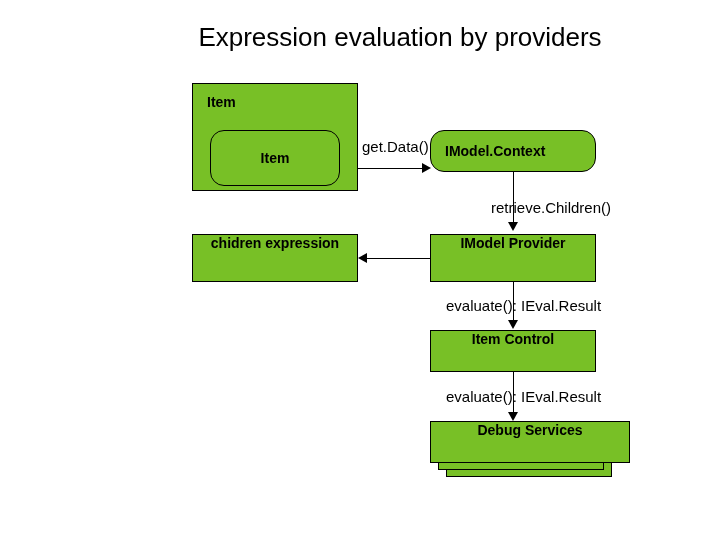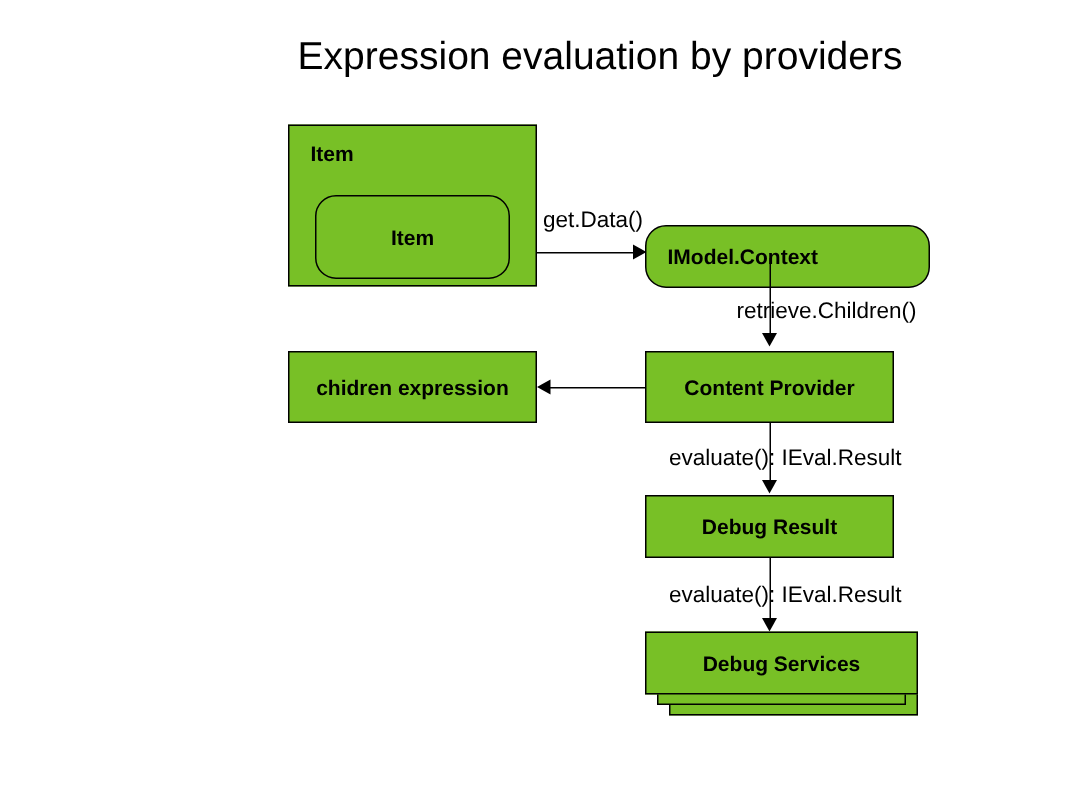--- a/index.html
+++ b/index.html
@@ -21,21 +21,20 @@
     font-size: 26px;
     padding-left: 40px;
   }
   .box {
     position: absolute;
     background: #78c026;
     border: 1.5px solid #000;
     font-weight: bold;
     font-size: 14px;
     display: flex;
-    align-items: center;
     justify-content: center;
     text-align: center;
     box-sizing: border-box;
   }
   .rounded {
     position: absolute;
     background: #78c026;
     border: 1.5px solid #000;
     border-radius: 14px;
     font-weight: bold;
@@ -83,55 +82,55 @@
 
 <div class="rounded" style="left:210px; top:130px; width:130px; height:56px;">
   <span>Item</span>
 </div>
 
 <div class="label" style="left:362px; top:138px;">get.Data()</div>
 
 <div class="line-h" style="left:358px; top:168px; width:64px;"></div>
 <div class="arrow-head" style="left:422px; top:163px; border-left:9px solid #000; border-top:5px solid transparent; border-bottom:5px solid transparent;"></div>
 
-<div class="rounded" style="left:430px; top:130px; width:190px; height:42px; justify-content:flex-start; padding-left:14px;margin-top:20px;">
+<div class="rounded" style="left:430px; top:130px; width:166px; height:42px; justify-content:flex-start; padding-left:14px;">
   <span>IModel.Context</span>
 </div>
 
 <div class="label" style="left:479px; top:199px;margin-left:12px;">retrieve.Children()</div>
 
 <div style="position:absolute; left:513px; top:172px; width:0; height:50px; border-left:1.5px solid #000;"></div>
 <div class="arrow-head" style="left:508px; top:222px; border-top:9px solid #000; border-left:5px solid transparent; border-right:5px solid transparent;"></div>
 
 <div class="box" style="left:192px; top:234px; width:166px; height:48px; line-height:1.15;">
   <span>chidren expression</span>
 </div>
 
 <div class="line-h" style="left:366px; top:258px; width:64px;"></div>
 <div class="arrow-head" style="left:358px; top:253px; border-right:9px solid #000; border-top:5px solid transparent; border-bottom:5px solid transparent;"></div>
 
 <div class="box" style="left:430px; top:234px; width:166px; height:48px;">
-  <span>Content Provider</span>
+  <span>IModel Provider</span>
 </div>
 
 <div class="label" style="left:446px; top:297px;">evaluate(): IEval.Result</div>
 
 <div style="position:absolute; left:513px; top:282px; width:0; height:38px; border-left:1.5px solid #000;"></div>
 <div class="arrow-head" style="left:508px; top:320px; border-top:9px solid #000; border-left:5px solid transparent; border-right:5px solid transparent;"></div>
 
 <div class="box" style="left:430px; top:330px; width:166px; height:42px;">
-  <span>Debug Result</span>
+  <span>Item Control</span>
 </div>
 
 <div class="label" style="left:446px; top:388px;">evaluate(): IEval.Result</div>
 
 <div style="position:absolute; left:513px; top:372px; width:0; height:40px; border-left:1.5px solid #000;"></div>
 <div class="arrow-head" style="left:508px; top:412px; border-top:9px solid #000; border-left:5px solid transparent; border-right:5px solid transparent;"></div>
 
 <div class="box" style="left:446px; top:435px; width:166px; height:42px;"></div>
 <div class="box" style="left:438px; top:428px; width:166px; height:42px;"></div>
-<div class="box" style="left:430px; top:421px; width:182px; height:42px;">
+<div class="box" style="left:430px; top:421px; width:200px; height:42px;">
   <span>Debug Services</span>
 </div>
 
 <div class="footer">
   <br>
 </div>
 
 </body></html>

